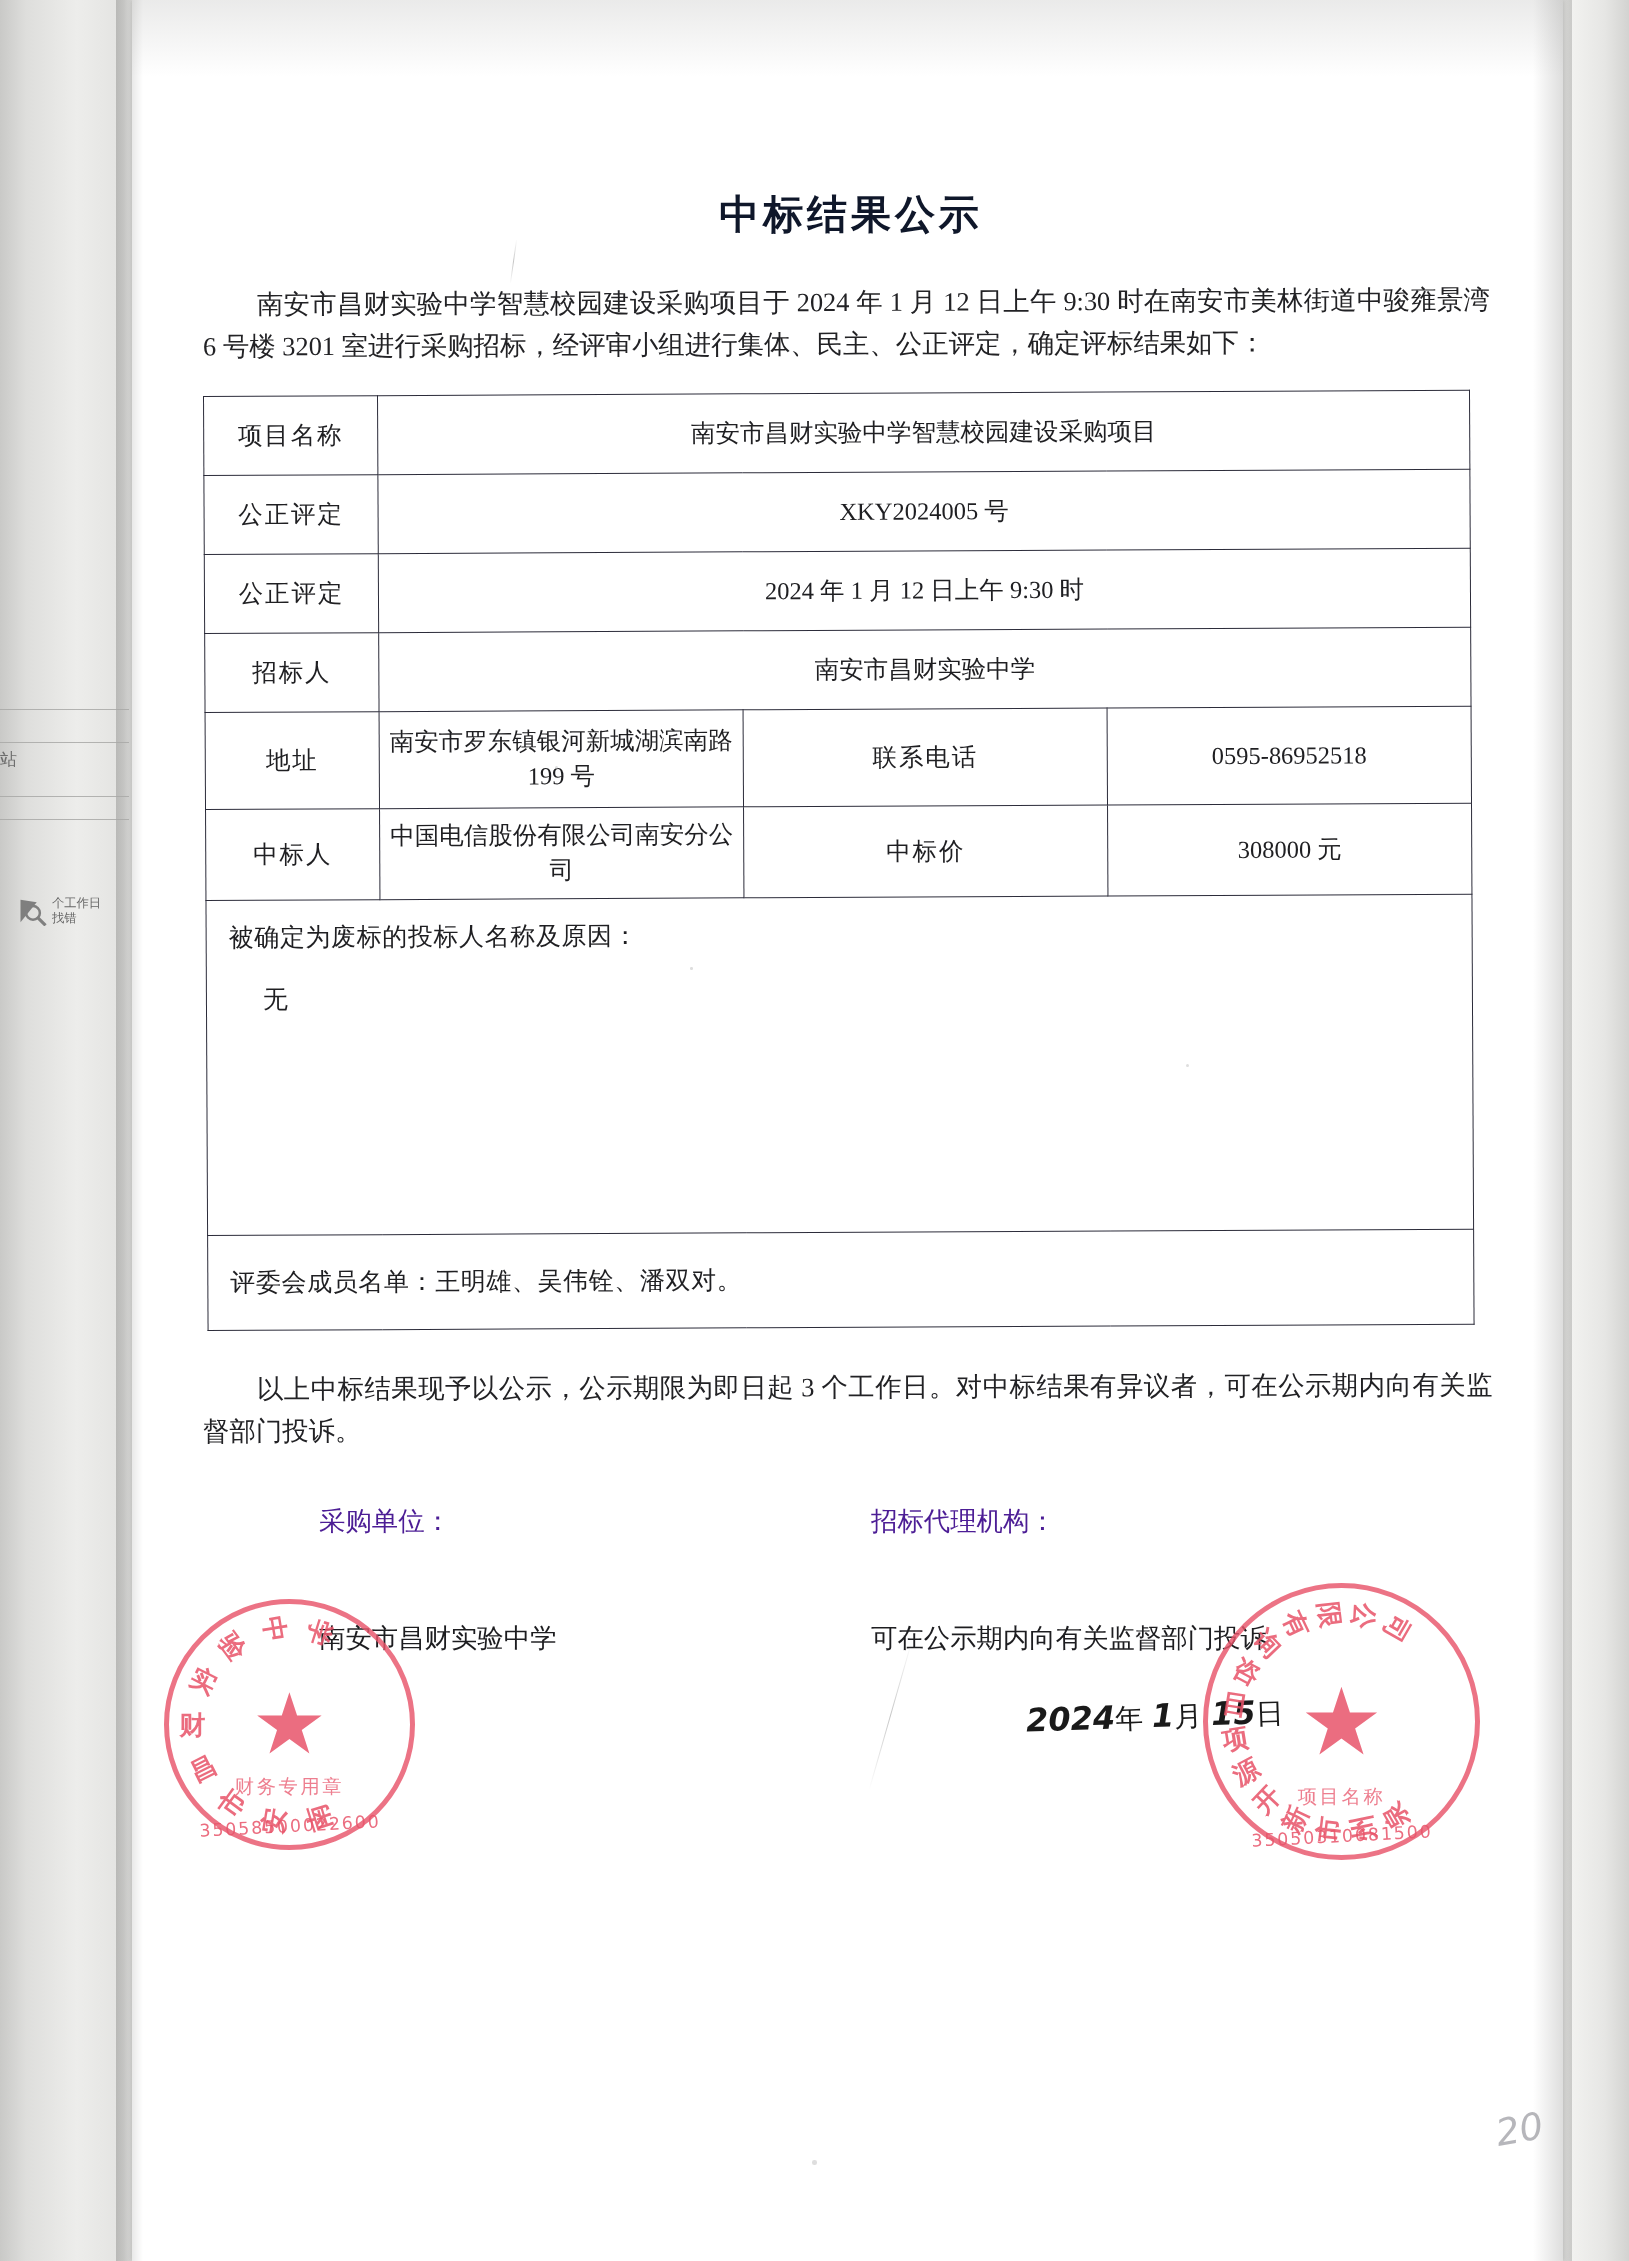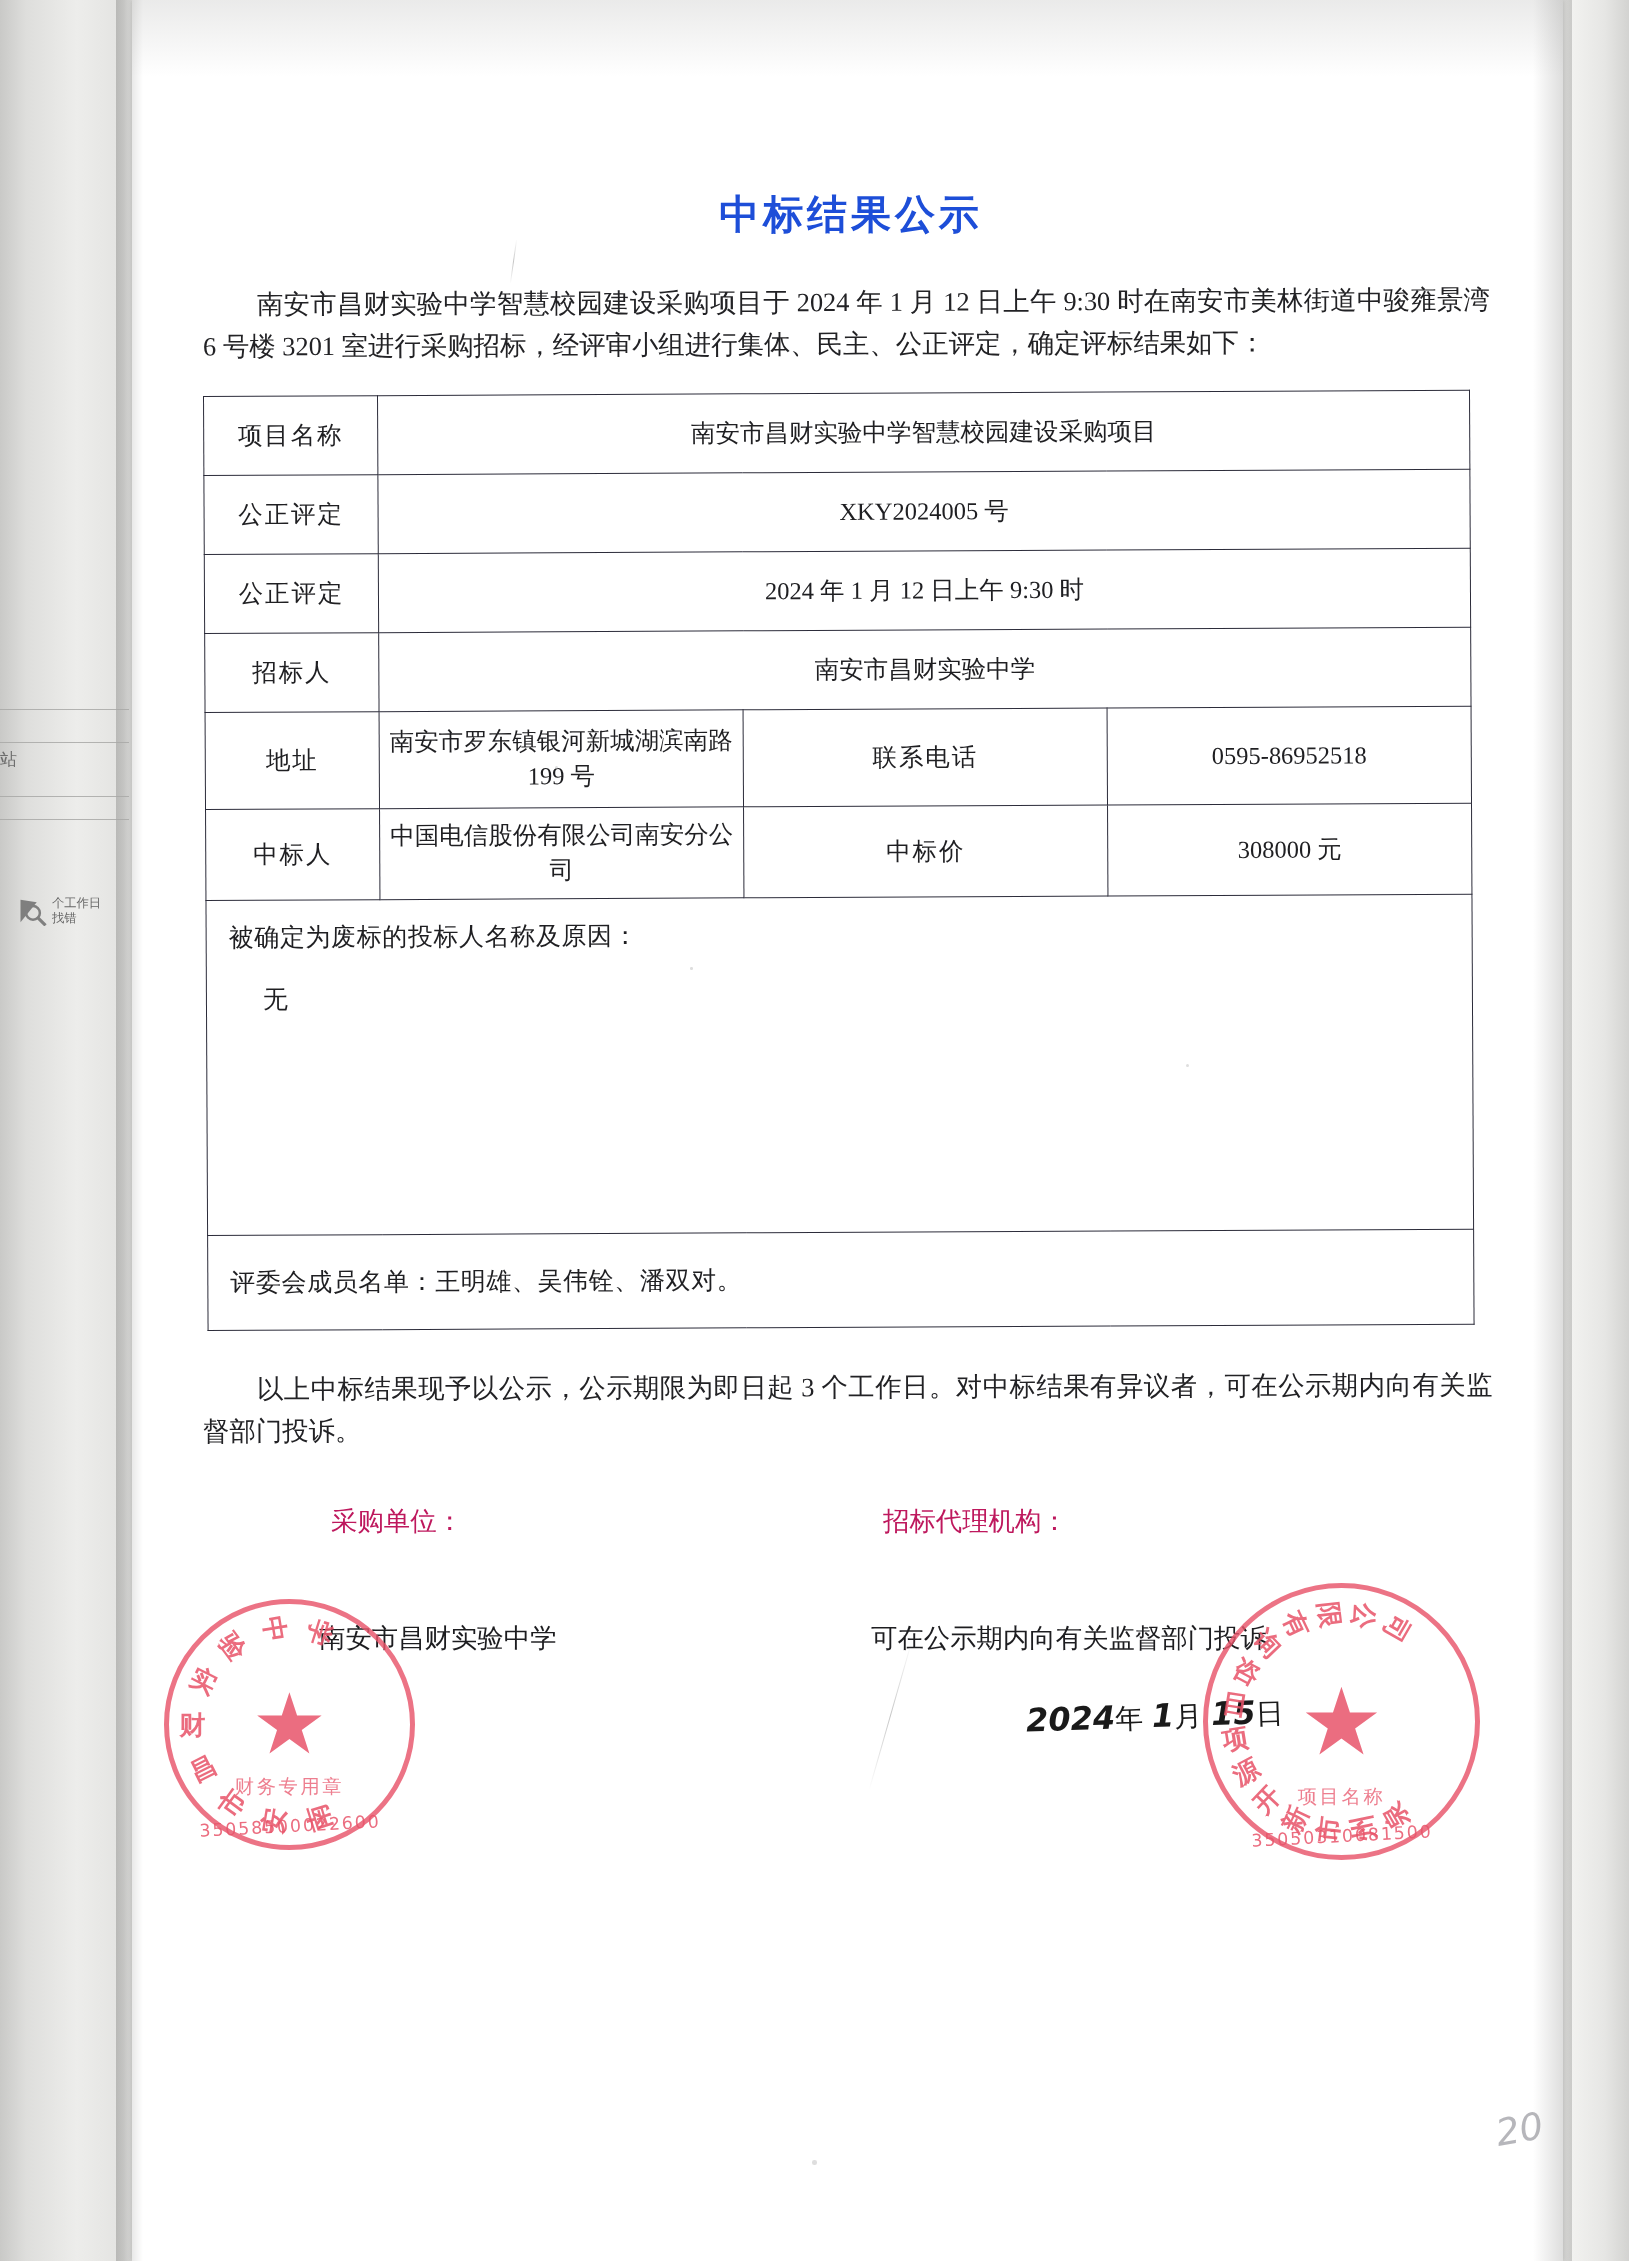--- a/index.html
+++ b/index.html
@@ -73,21 +73,21 @@
   .doc-inner {
     position: absolute; left: 71px; top: 0; width: 1296px;
   }
 
   .title {
     margin-top: 187px;
     text-align: center;
     font-size: 40px;
     font-weight: 700;
     letter-spacing: 3.9px;
-    color: #1d4ed8;
+    color: #0f172a;
     font-family: "DejaVu Sans", "Liberation Sans", sans-serif;
   }
 
   .intro {
     margin-top: 40px;
     font-size: 26.4px;
     line-height: 1.58;
     text-align: justify;
     text-indent: 54px;
     color: #222225;
@@ -150,21 +150,21 @@
 
   
   .sign-area {
     position: relative;
     margin-top: 54px;
     height: 335px;
   }
   .sign-col { position: absolute; }
   .sign-col.left  { left: 116px;  top: 0; width: 451px; }
   .sign-col.right { left: 668px; top: 0; width: 516px; }
-  .sign-head { font-size: 26.4px; color: #be185d; white-space: nowrap; margin-left: 12px; }
+  .sign-head { font-size: 26.4px; color: #4c1d95; white-space: nowrap; }
   .sign-name {
     position: absolute; top: 117px; left: 0;
     font-size: 26.4px; color: #1d1d20; white-space: nowrap;
   }
   .sign-date {
     position: absolute; top: 193px; left: 155px;
     font-size: 28px; color: #1a1a1a; white-space: nowrap;
     font-family: "DejaVu Serif", serif;
     transform: rotate(-2deg);
   }

